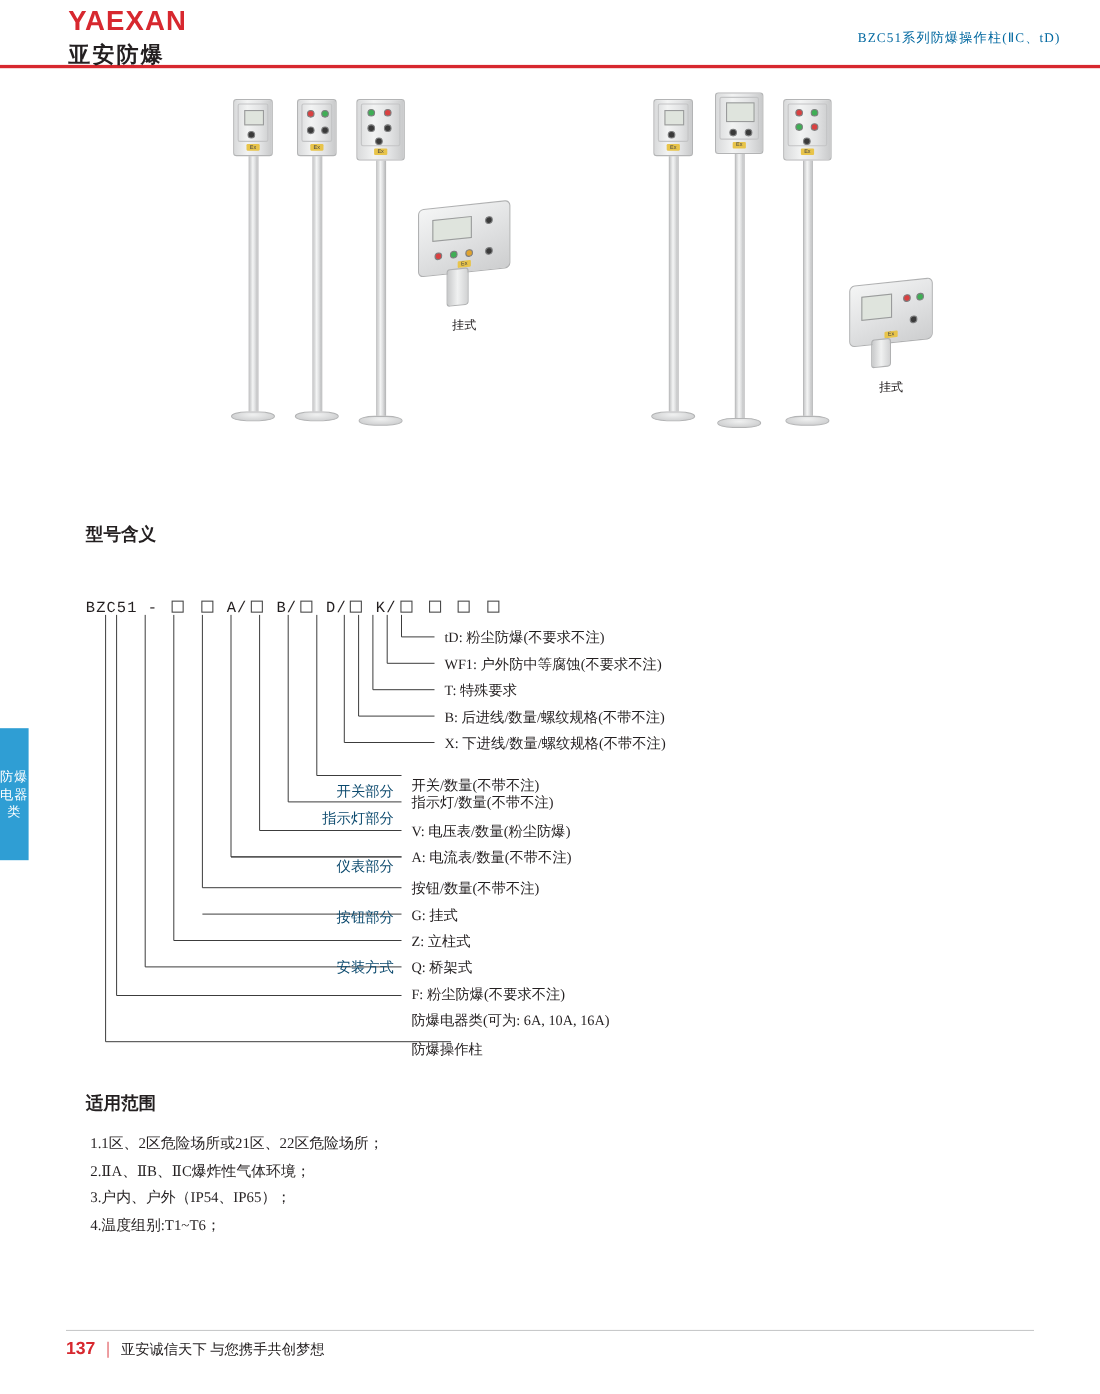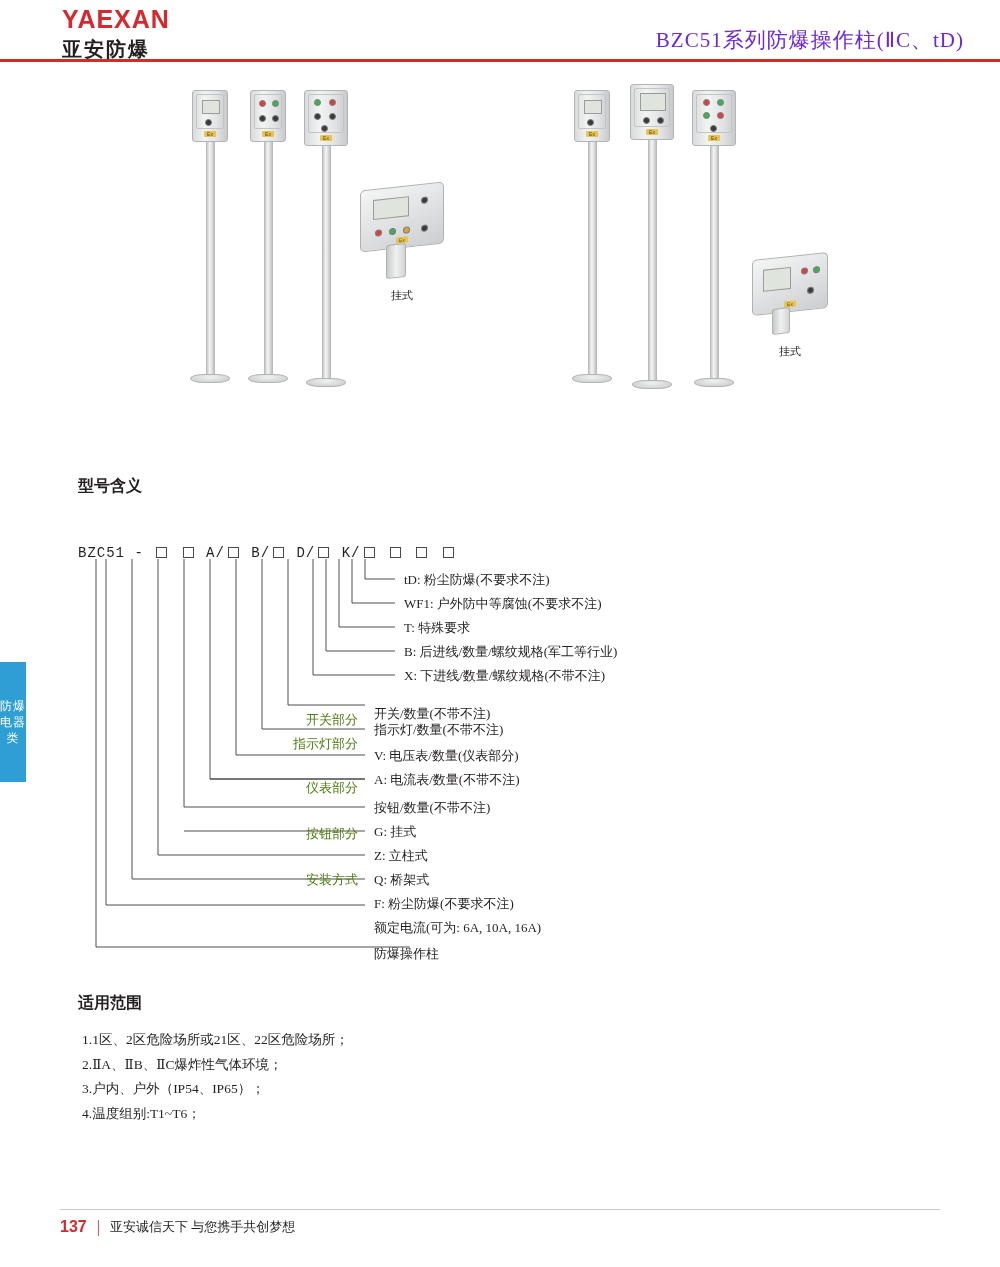--- a/index.html
+++ b/index.html
@@ -39,23 +39,23 @@
     font-weight: bold;
     font-size: 20px;
     letter-spacing: 2px;
     color: #231f20;
     margin-top: 2px;
   }
   .header-title {
     position: absolute;
     right: 36px;
     top: 26px;
-    font-size: 21px;
+    font-size: 12px;
     letter-spacing: 1px;
-    color: #6d28d9;
+    color: #0369a1;
     font-family: "Liberation Serif", serif;
     margin-left: 40px;
   }
 
   
   .side-tab {
     position: absolute;
     left: 0;
     top: 662px;
     width: 26px;
@@ -71,20 +71,21 @@
     line-height: 1.35;
     text-align: center;
   }
   .side-tab span { display: block; width: 39px; }
 
   
   .photos {
     position: relative;
     height: 300px;
     margin-top: 22px;
+    margin-left: 20px;
   }
   .pole { position: absolute; }
   .pole .box {
     width: 36px; height: 52px;
     background: linear-gradient(90deg,#d9dadb 0%, #f2f3f3 35%, #e2e3e4 70%, #c9cacb 100%);
     border: 1px solid #b3b4b5;
     border-radius: 3px;
     position: relative;
     margin: 0 auto;
   }
@@ -176,21 +177,21 @@
     font-size: 13px;
     font-family: "Liberation Serif", serif;
     white-space: nowrap;
     color:#231f20;
   }
   .leftlbl {
     position: absolute;
     font-size: 13px;
     white-space: nowrap;
     text-align: right;
-    color:#4d7c0f;
+    color:#0c4a6e;
   }
   .lines { position:absolute; left:0; top:0; }
 
   
   .scope { margin-top: 6px; }
   .scope-list {
     margin-left: 82px;
     margin-top: 14px;
     font-size: 13.5px;
     line-height: 1.82;
@@ -373,32 +374,32 @@
       <path d="M96,52 L96,440 L410,440"></path>
 
       <path d="M288,198 L288,198"></path>
       <path d="M313,168 L313,168"></path>
     </g>
   </svg>
 
   <div class="legend" style="left:404px; top:64px;">tD: 粉尘防爆(不要求不注)</div>
   <div class="legend" style="left:404px; top:88px;">WF1: 户外防中等腐蚀(不要求不注)</div>
   <div class="legend" style="left:404px; top:112px;">T: 特殊要求</div>
-  <div class="legend" style="left:404px; top:136px;">B: 后进线/数量/螺纹规格(军工等行业)</div>
+  <div class="legend" style="left:404px; top:136px;">B: 后进线/数量/螺纹规格(不带不注)</div>
   <div class="legend" style="left:404px; top:160px;">X: 下进线/数量/螺纹规格(不带不注)</div>
   <div class="legend" style="left:374px; top:198px;">开关/数量(不带不注)</div>
   <div class="legend" style="left:374px; top:214px;">指示灯/数量(不带不注)</div>
-  <div class="legend" style="left:374px; top:240px;">V: 电压表/数量(仪表部分)</div>
+  <div class="legend" style="left:374px; top:240px;">V: 电压表/数量(粉尘防爆)</div>
   <div class="legend" style="left:374px; top:264px;">A: 电流表/数量(不带不注)</div>
   <div class="legend" style="left:374px; top:292px;">按钮/数量(不带不注)</div>
   <div class="legend" style="left:374px; top:316px;">G: 挂式</div>
   <div class="legend" style="left:374px; top:340px;">Z: 立柱式</div>
   <div class="legend" style="left:374px; top:364px;">Q: 桥架式</div>
   <div class="legend" style="left:374px; top:388px;">F: 粉尘防爆(不要求不注)</div>
-  <div class="legend" style="left:374px; top:412px;">额定电流(可为: 6A, 10A, 16A)</div>
+  <div class="legend" style="left:374px; top:412px;">防爆电器类(可为: 6A, 10A, 16A)</div>
   <div class="legend" style="left:374px; top:438px;">防爆操作柱</div>
 
   <div class="leftlbl" style="left:258px; top:204px; width:100px;">开关部分</div>
   <div class="leftlbl" style="left:244px; top:228px; width:114px;">指示灯部分</div>
   <div class="leftlbl" style="left:258px; top:272px; width:100px;">仪表部分</div>
   <div class="leftlbl" style="left:258px; top:318px; width:100px;">按钮部分</div>
   <div class="leftlbl" style="left:258px; top:364px; width:100px;">安装方式</div>
 </div>
 
 <div class="scope">

